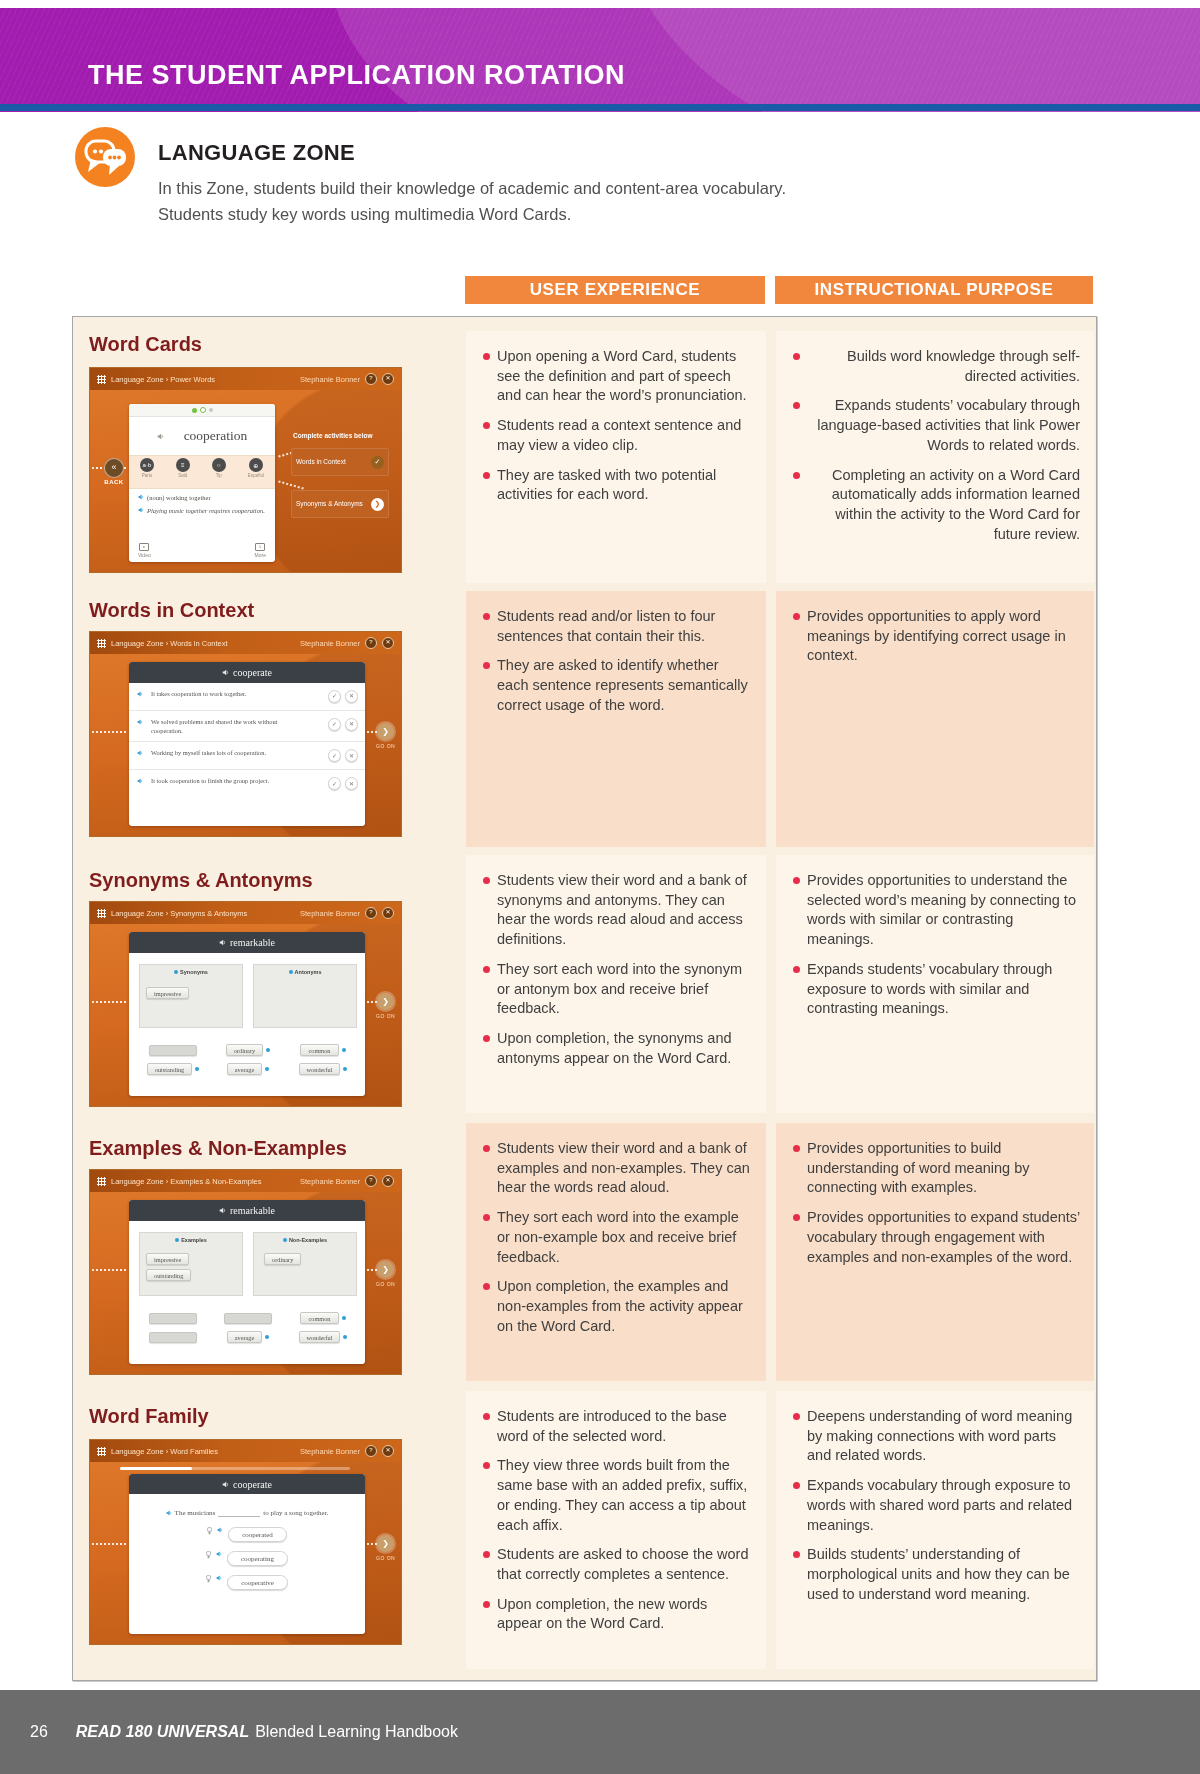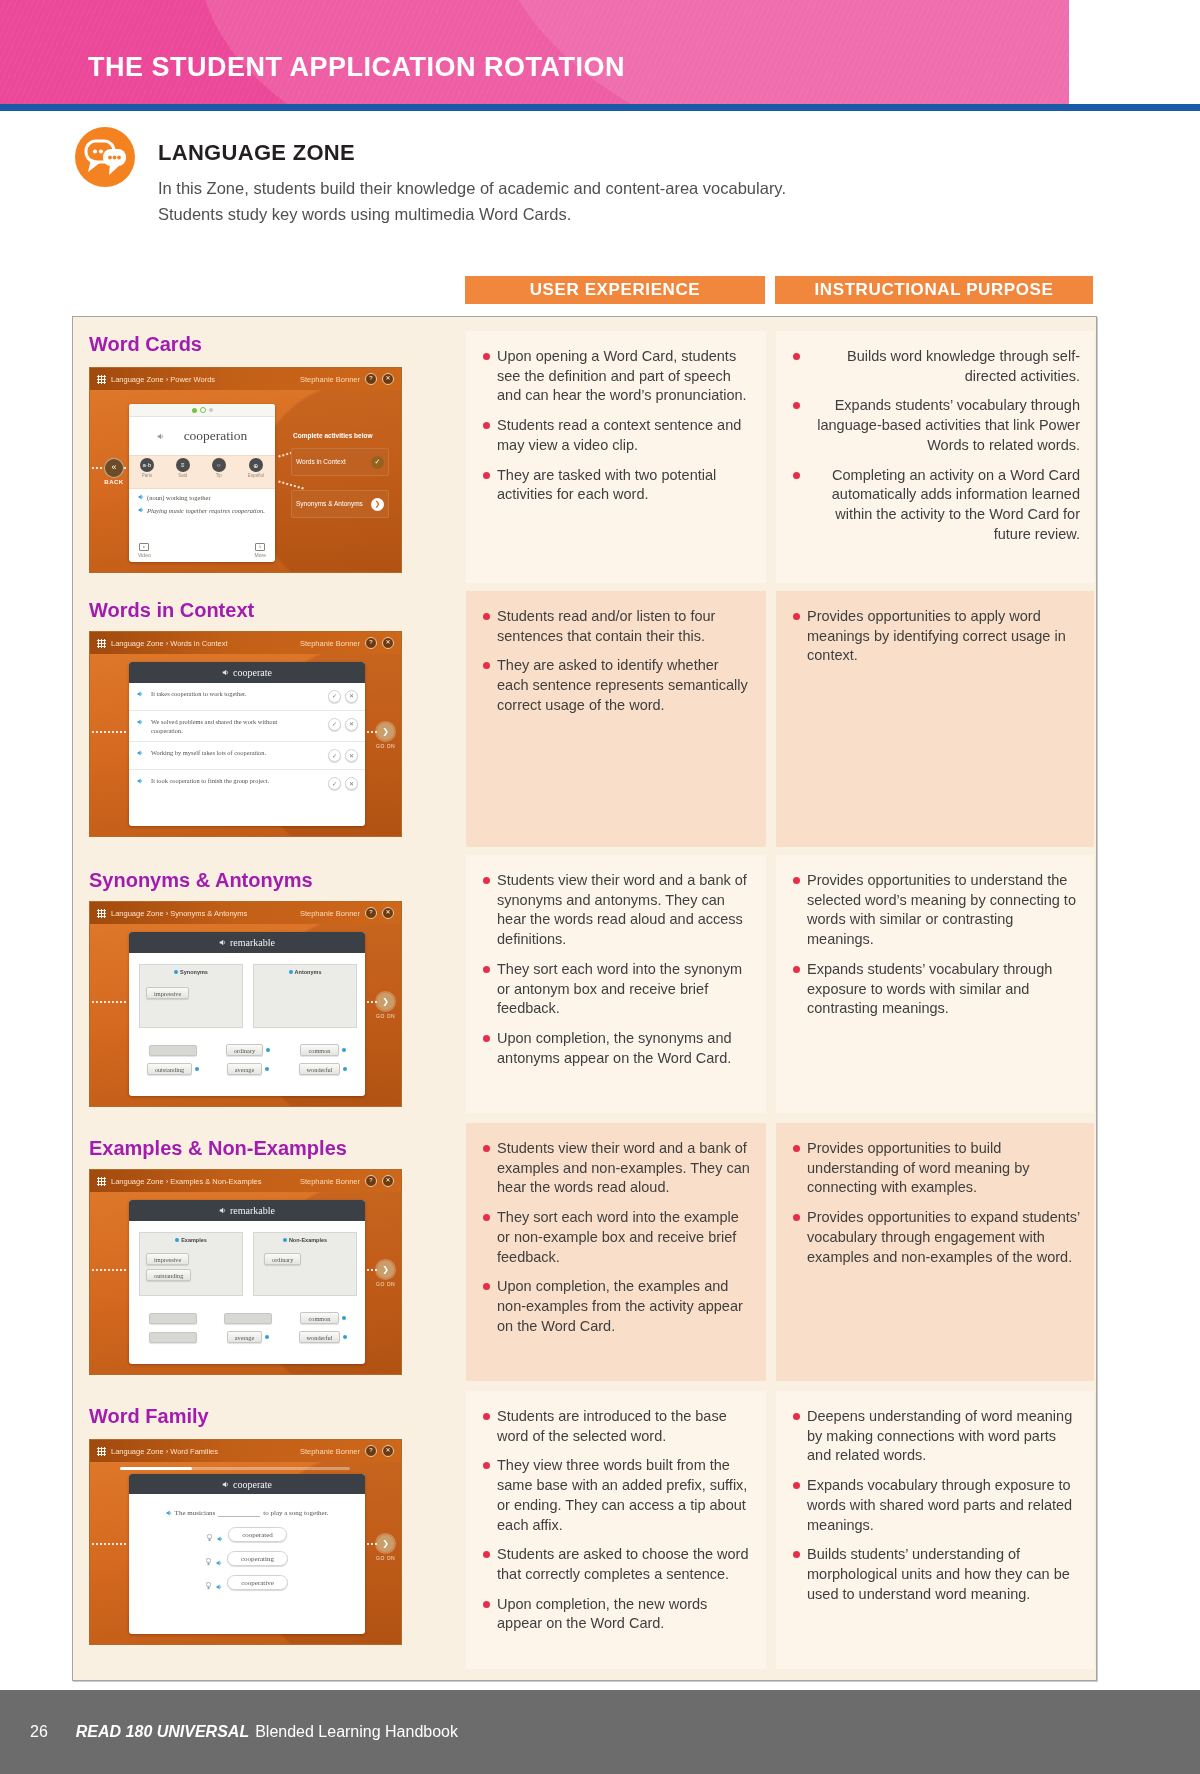--- a/index.html
+++ b/index.html
@@ -1,38 +1,38 @@
 <!DOCTYPE html>
 <html><head>
 <meta charset="utf-8">
 <style>
   html,body{margin:0;padding:0;background:#ffffff;}
   body{width:1200px;height:1774px;position:relative;font-family:"Liberation Sans",sans-serif;-webkit-font-smoothing:antialiased;}
 
   
-  .banner{position:absolute;left:0;top:0;width:1069px;height:104px;background:#ec4899;overflow:hidden;}
+  .banner{position:absolute;left:0;top:8px;width:1200px;height:104px;background:#a21caf;overflow:hidden;}
   .banner .stripes{position:absolute;inset:0;background:repeating-linear-gradient(115deg,rgba(255,255,255,.05) 0 1px,transparent 1px 5px);}
   .banner .swoosh1{position:absolute;top:-300px;right:-180px;width:1050px;height:520px;border-radius:50%;background:rgba(255,255,255,.12);}
   .banner .swoosh2{position:absolute;top:-380px;right:-320px;width:900px;height:560px;border-radius:50%;background:rgba(255,255,255,.10);}
   .banner-title{position:absolute;left:88px;top:52px;color:#ffffff;font-size:27px;font-weight:bold;letter-spacing:.5px;}
   .blue-rule{position:absolute;left:0;top:104px;width:1200px;height:7px;background:#1a5ba8;}
 
   
   .zone-icon{position:absolute;left:74px;top:126px;width:62px;height:62px;}
   .zone-title{position:absolute;left:158px;top:140px;font-size:22px;font-weight:bold;color:#231f20;letter-spacing:.3px;}
   .zone-desc{position:absolute;left:158px;top:176px;font-size:16.5px;color:#4f5052;line-height:1.55;}
 
   
   .col-head{position:absolute;top:276px;height:28px;background:#f0873c;color:#ffffff;font-size:17px;font-weight:bold;letter-spacing:.6px;display:flex;align-items:center;justify-content:center;z-index:3;}
   .col-head.ue{left:465px;width:300px;}
   .col-head.ip{left:775px;width:318px;}
 
   
   .table-box{position:absolute;left:72px;top:316px;width:1023px;height:1363px;background:#faf0e2;border:1px solid #a5a5a5;box-shadow:1px 1px 0 #c9c9c9;}
-  .row-label{position:absolute;left:16px;font-size:20px;font-weight:bold;color:#a21caf;}
+  .row-label{position:absolute;left:16px;font-size:20px;font-weight:bold;color:#7f1d1d;}
   .cell{position:absolute;box-sizing:border-box;padding:16px 14px 0 16px;}
   .cell.ue{left:393px;width:300px;}
   .cell.ip{left:703px;width:318px;}
   .cell.light{background:#fdf4ea;}
   .cell.dark{background:#f9dfc9;}
   .cell ul{margin:0;padding:0;list-style:none;}
   .cell li{position:relative;padding-left:15px;margin-bottom:10px;font-size:14.5px;line-height:1.36;color:#3f3f3f;}
   .cell li::before{content:'';position:absolute;left:1px;top:6px;width:7px;height:7px;border-radius:50%;background:#e62e4a;}
 
   
@@ -89,21 +89,21 @@
   .bank{position:absolute;left:8px;width:222px;}
   .bank .brow{display:flex;justify-content:space-between;margin-bottom:7px;}
   .bank .bcell{display:flex;align-items:center;justify-content:center;gap:3px;width:72px;}
 
   
   .pbar{position:absolute;left:30px;top:27px;width:230px;height:3px;background:rgba(255,255,255,.35);border-radius:2px;}
   .pbar .fill{width:72px;height:3px;background:#fff;border-radius:2px;}
   .wf-sent{display:flex;align-items:center;justify-content:center;gap:3px;margin-top:15px;font-family:"Liberation Serif",serif;font-size:7px;color:#555;}
   .blank{display:inline-block;width:42px;height:7px;border-bottom:1px solid #b9b9b4;}
   .wf-choices{margin-top:10px;display:flex;flex-direction:column;align-items:center;gap:9px;}
-  .wf-ch{display:flex;align-items:flex-end;gap:5px;}
+  .wf-ch{display:flex;align-items:flex-start;gap:5px;}
   .wfpill{background:#fff;border:1px solid #d4d4cf;border-radius:9px;padding:2.5px 13px;font-family:"Liberation Serif",serif;font-size:7px;color:#555;box-shadow:0 1px 1px rgba(0,0,0,.15);}
   .bulb{width:5px;height:8px;display:inline-block;}
 
   
   .footer{position:absolute;left:0;top:1690px;width:1200px;height:84px;background:#6c6c6c;color:#ffffff;display:flex;align-items:center;}
   .footer .pg{margin-left:30px;font-size:16px;}
   .footer .hb{margin-left:28px;font-size:16px;font-weight:bold;font-style:italic;}
   .footer .hr{margin-left:6px;font-size:16px;}
 </style>
 </head>

